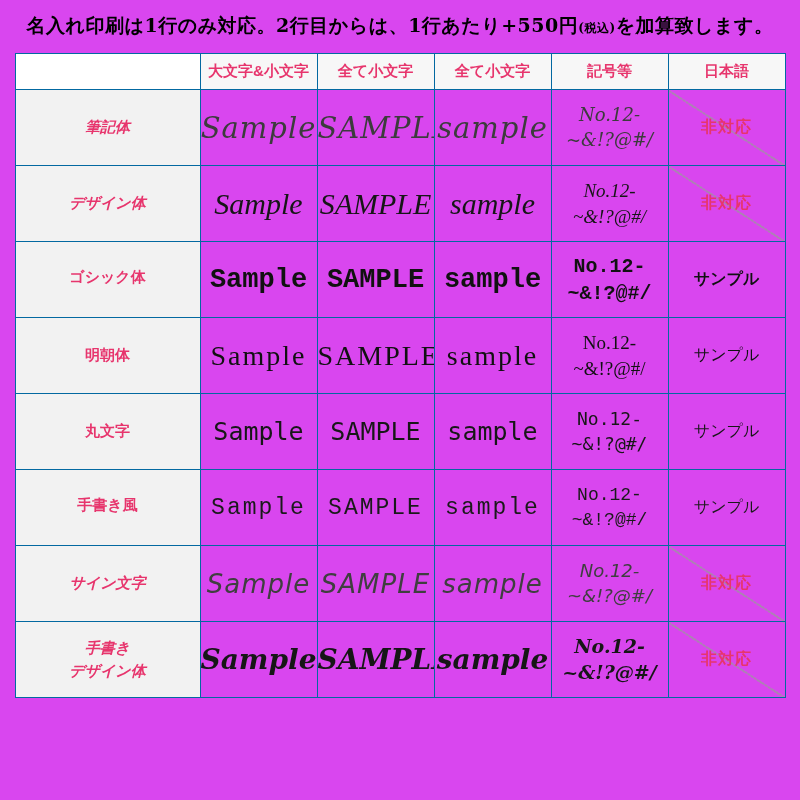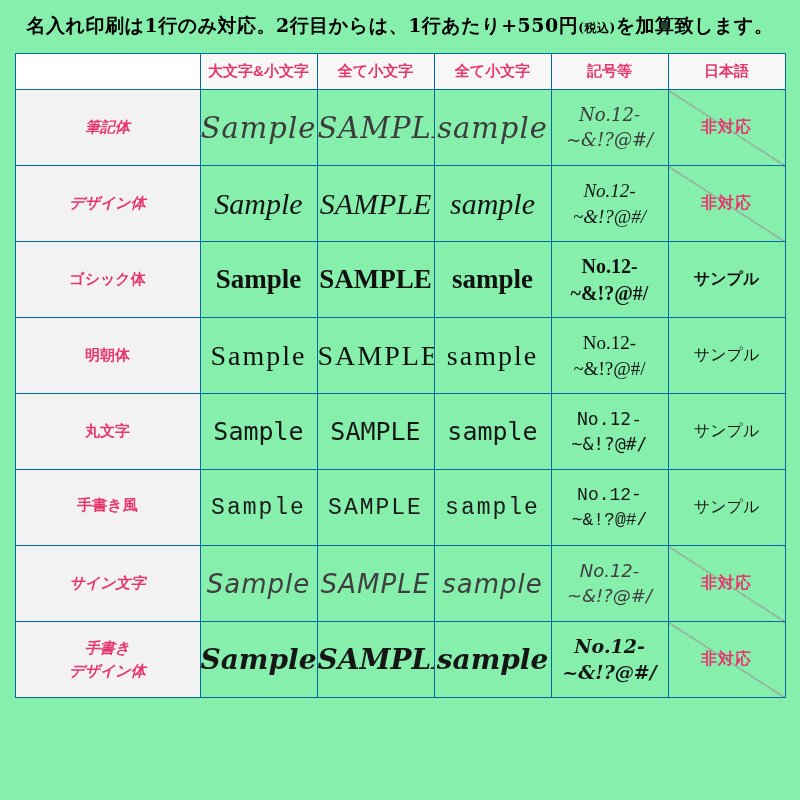--- a/index.html
+++ b/index.html
@@ -1,16 +1,16 @@
 <!DOCTYPE html>
 <html style="--accent: #e7356d;"><head>
 <meta charset="utf-8">
 <style>
   html,body{margin:0;padding:0;background:#ffffff;}
-  .page{width:800px;height:800px;background:#86efac;box-sizing:border-box;padding-top:13px;
+  .page{width:800px;height:800px;background:#d946ef;box-sizing:border-box;padding-top:13px;
         font-family:"Liberation Sans",sans-serif;}
   .notice{margin:0 0 14px 0;text-align:center;color:#000;
           font-family:"DejaVu Serif","Liberation Serif",serif;font-weight:bold;font-size:19px;
           letter-spacing:0.5px;}
   .notice .tax{font-size:12px;}
   table.font-table{width:770px;margin:0 auto;border-collapse:collapse;table-layout:fixed;}
   .font-table th,.font-table td{border:1px solid #0369a1;text-align:center;vertical-align:middle;
         padding:0;overflow:hidden;}
   .font-table thead tr{height:36px;}
   .font-table tbody tr{height:76px;}
@@ -26,21 +26,21 @@
         font-style:normal;font-family:"Liberation Sans",sans-serif;letter-spacing:1px;}
   td.sym span{display:block;line-height:1.35;}
   td.sym{font-size:19px;}
   td.jp{font-size:16px;}
   
   .r-script{font-family:"DejaVu Serif",serif;font-style:italic;color:#3c3c3c;}
   .r-script td.s{font-size:29px;letter-spacing:1px;font-weight:normal;}
   .r-script td.sym{font-size:18px;}
   .r-design{font-family:"Liberation Serif",serif;font-style:italic;color:#161616;}
   .r-design td.s{font-size:30px;}
-  .r-gothic{font-family:Liberation Serif, serif;font-weight:bold;color:#111;}
+  .r-gothic{font-family:Liberation Mono, monospace;font-weight:bold;color:#111;}
   .r-gothic td.s{font-size:27px;}
   .r-gothic td.sym{font-size:20px;}
   .r-mincho{font-family:"Liberation Serif",serif;color:#111;}
   .r-mincho td.s{font-size:28px;letter-spacing:2px;}
   .r-maru{font-family:"DejaVu Sans Mono",monospace;color:#171717;}
   .r-maru td.s{font-size:25px;}
   .r-maru td.sym{font-size:18px;}
   .r-tegaki{font-family:Liberation Mono, monospace;color:#1a1a1a;}
   .r-tegaki td.s{font-size:23px;letter-spacing:2px;}
   .r-tegaki td.sym{font-size:18px;}

